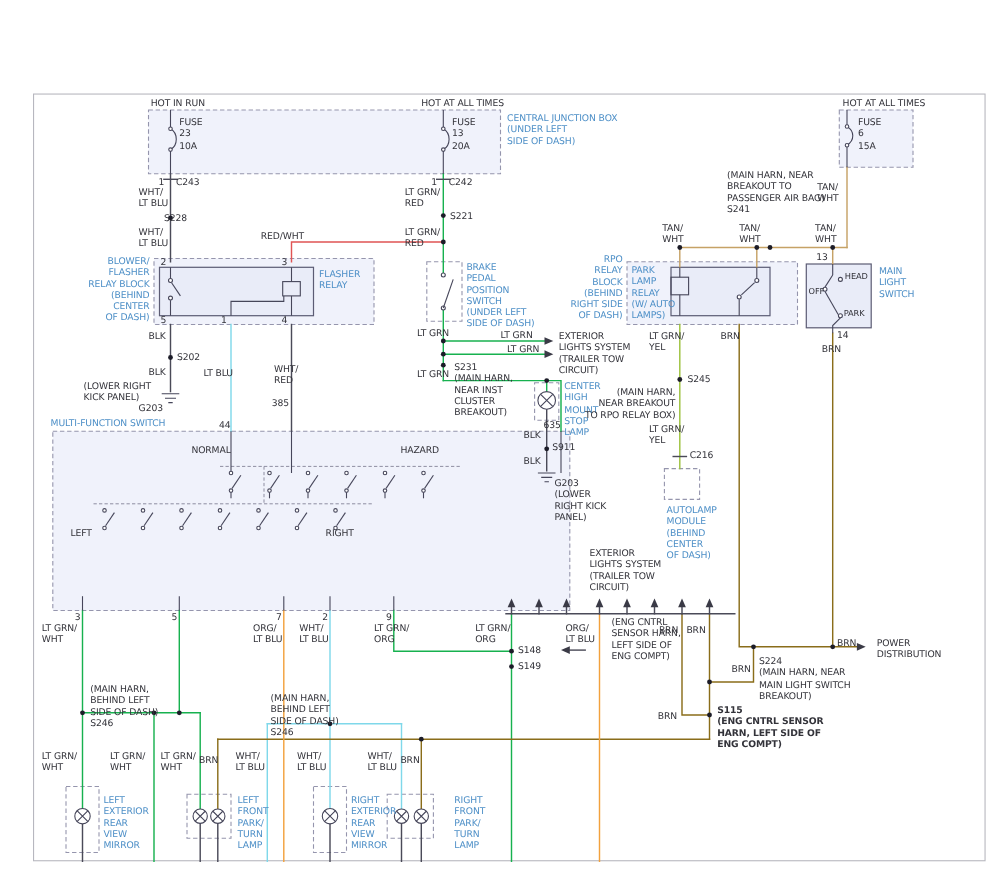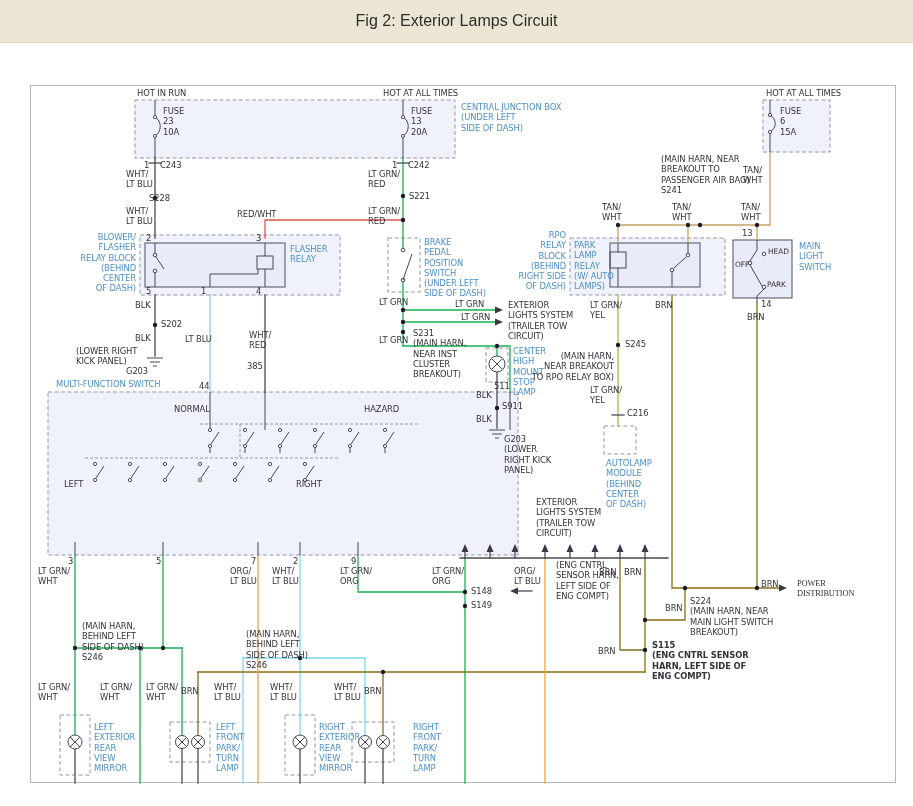--- a/index.html
+++ b/index.html
@@ -24,23 +24,20 @@
   .intd{fill:none;stroke:#8d8da0;stroke-width:0.9;stroke-dasharray:3 2;}
   .dot{fill:#1c1c28;}
   .tri{fill:#3a3a46;stroke:none;}
   .brd{fill:none;stroke:#b7b7bf;stroke-width:1;}
 </style>
 </head>
 <body>
 
 <div id="page">
 
-  <div id="titlebar">
-    <div class="t">Fig 2: Exterior Lamps Circuit</div>
-  </div>
 
   <svg width="913" height="806" viewBox="0 0 913 806">
     <rect class="brd" x="30.5" y="85.5" width="865" height="697"></rect>
 
     <g>
       <rect class="bxf" x="135" y="100" width="320" height="58"></rect>
       <rect class="bxf" x="763" y="100" width="67" height="52"></rect>
       <rect class="bxf" x="140" y="235" width="200" height="60"></rect>
       <rect class="bx" x="388" y="238" width="32" height="54"></rect>
       <rect class="bxf" x="570" y="238" width="155" height="57"></rect>
@@ -452,24 +449,24 @@
 OF DASH)</div>
       <div class="lbl" style="left: 742px; top: 228px;">13</div>
       <div class="lbl blue" style="left: 799px; top: 241px;">MAIN
 LIGHT
 SWITCH</div>
       <div class="lbl" style="left: 735px; top: 260px; font-size: 7.5px;">OFF</div>
       <div class="lbl" style="left: 768px; top: 247px; font-size: 7.5px;">HEAD</div>
       <div class="lbl" style="left: 767px; top: 280px; font-size: 7.5px;">PARK</div>
       <div class="lbl" style="left: 761px; top: 299px;">14</div>
       <div class="lbl" style="left: 747px; top: 312px;">BRN</div>
-      <div class="lbl blue" style="left: 56px; top: 379px;">MULTI-FUNCTION SWITCH</div>
+      <div class="lbl blue" style="left: 46px; top: 379px;">MULTI-FUNCTION SWITCH</div>
       <div class="lbl" style="left: 199px; top: 381px;">44</div>
       <div class="lbl" style="left: 247px; top: 361px;">385</div>
-      <div class="lbl" style="left: 494px; top: 381px;">511</div>
+      <div class="lbl" style="left: 494px; top: 381px;">635</div>
       <div class="lbl" style="left: 174px; top: 404px;">NORMAL</div>
       <div class="lbl" style="left: 364px; top: 404px;">HAZARD</div>
       <div class="lbl" style="left: 64px; top: 479px;">LEFT</div>
       <div class="lbl" style="left: 296px; top: 479px;">RIGHT</div>
       <div class="lbl" style="left: 68px; top: 556px;">3</div>
       <div class="lbl" style="left: 156px; top: 556px;">5</div>
       <div class="lbl" style="left: 251px; top: 556px;">7</div>
       <div class="lbl" style="left: 293px; top: 556px;">2</div>
       <div class="lbl" style="left: 351px; top: 556px;">9</div>
       <div class="lbl" style="left: 38px; top: 566px;">LT GRN/
@@ -495,21 +492,21 @@
 LEFT SIDE OF
 ENG COMPT)</div>
       <div class="lbl" style="left: 599px; top: 567px;">BRN</div>
       <div class="lbl" style="left: 624px; top: 567px;">BRN</div>
       <div class="lbl" style="left: 690px; top: 596px;">S224
 (MAIN HARN, NEAR
 MAIN LIGHT SWITCH
 BREAKOUT)</div>
       <div class="lbl" style="left: 665px; top: 603px;">BRN</div>
       <div class="lbl" style="left: 761px; top: 579px;">BRN</div>
-      <div class="lbl" style="left: 797px; top: 579px; font-family: Liberation Serif, serif;">POWER
+      <div class="lbl" style="left: 797px; top: 579px;">POWER
 DISTRIBUTION</div>
       <div class="lbl" style="left: 652px; top: 640px; font-weight: bold;">S115
 (ENG CNTRL SENSOR
 HARN, LEFT SIDE OF
 ENG COMPT)</div>
       <div class="lbl" style="left: 598px; top: 646px;">BRN</div>
       <div class="lbl" style="left: 82px; top: 621px;">(MAIN HARN,
 BEHIND LEFT
 SIDE OF DASH)
 S246</div>

